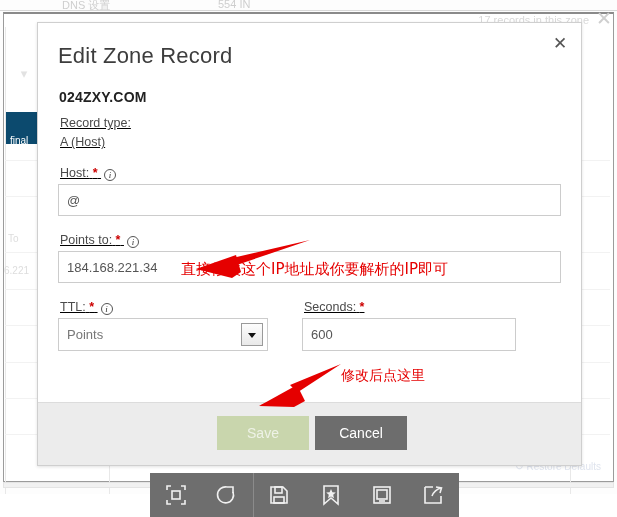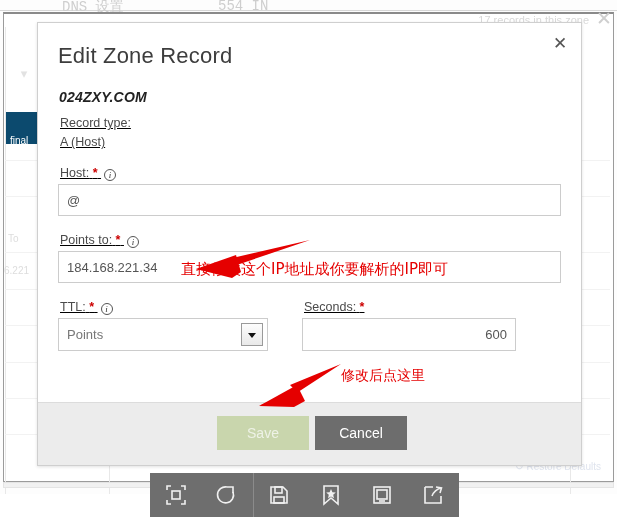--- a/index.html
+++ b/index.html
@@ -26,23 +26,22 @@
     width: 617px; height: 494px;
     background: #fdfdfd;
     overflow: hidden;
   }
   .bg-toprow {
     position: absolute;
     left: 0; top: 0px;
     width: 617px; height: 11px;
     border-bottom: 1px solid #b9b9b9;
     color: #a8a8a8;
-    font-size: 14px;
+    font-size: 11px;
     opacity: .55;
-    font-family: Liberation Mono, monospace;
   }
   .bg-toprow span { position: absolute; top: -2px; }
   .bg-frame {
     position: absolute;
     left: 3px; top: 12px;
     width: 611px; height: 470px;
     border: 1px solid #9b9b9b;
     border-top: 2px solid #8a8a8a;
     background: #ffffff;
   }
@@ -151,21 +150,20 @@
     font-weight: normal;
     letter-spacing: .2px;
   }
   .modal-domain {
     position: absolute;
     left: 21px; top: 66px;
     font-size: 14px;
     font-weight: bold;
     color: #222;
     letter-spacing: .2px;
-    font-style: italic;
   }
 
   .modal-body {
     position: absolute;
     left: 0; top: 92px;
     width: 543px;
     height: 307px;
     padding: 0 20px;
     text-decoration: underline;
   }
@@ -399,21 +397,21 @@
                 <i></i>
               </span>
           </div>
         </div>
 
         <div class="col-sec">
           <div class="field-label">
             <span>Seconds:</span>
             <span class="req">*</span>
           </div>
-          <input class="txtinput" style="height: 33px; text-align: right;" type="text" value="600">
+          <input class="txtinput" style="height: 33px;" type="text" value="600">
         </div>
       </div>
     </div>
 
     <div class="modal-footer">
       <button class="btn btn-save">Save</button>
       <button class="btn btn-cancel">Cancel</button>
     </div>
   </div>
 

